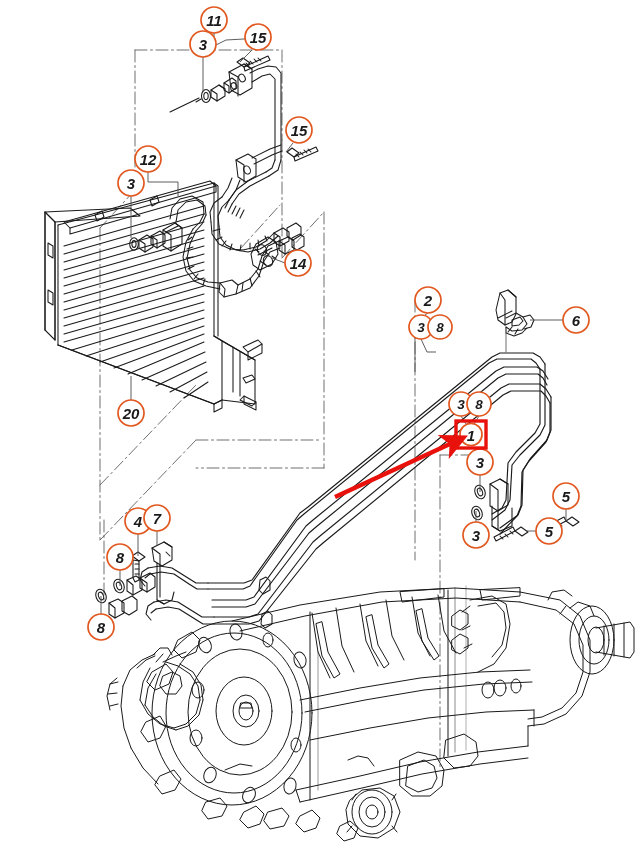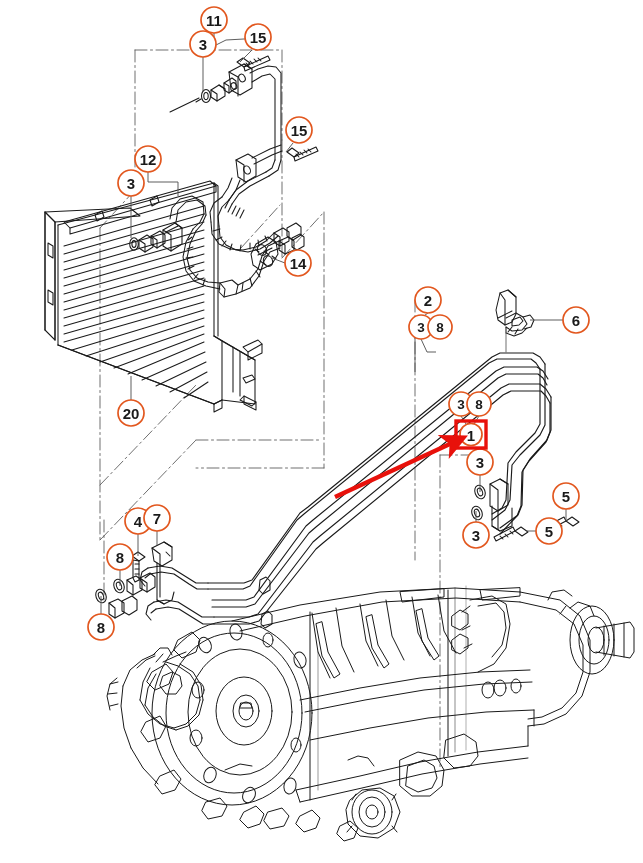--- a/index.html
+++ b/index.html
@@ -1,21 +1,21 @@
 <!DOCTYPE html>
 <html><head>
 <meta charset="utf-8">
 <style>
   html,body{margin:0;padding:0;background:#fff;}
   body{
     width:643px;height:863px;overflow:hidden;
     font-family:"Liberation Sans",sans-serif;
     position:relative;
   }
-  #stage{position:absolute;inset:0;width:643px;height:753px;}
+  #stage{position:absolute;inset:0;width:643px;height:753px;font-style:italic;}
   svg{display:block;}
   .cal-txt{
     font-family:"Liberation Sans",sans-serif;
     font-size:15px;font-weight:700;fill:#1a1a1a;
     text-anchor:middle;dominant-baseline:central;
     user-select:none;
   }
   .cal-txt.small{font-size:13.5px;}
 </style>
 </head>

